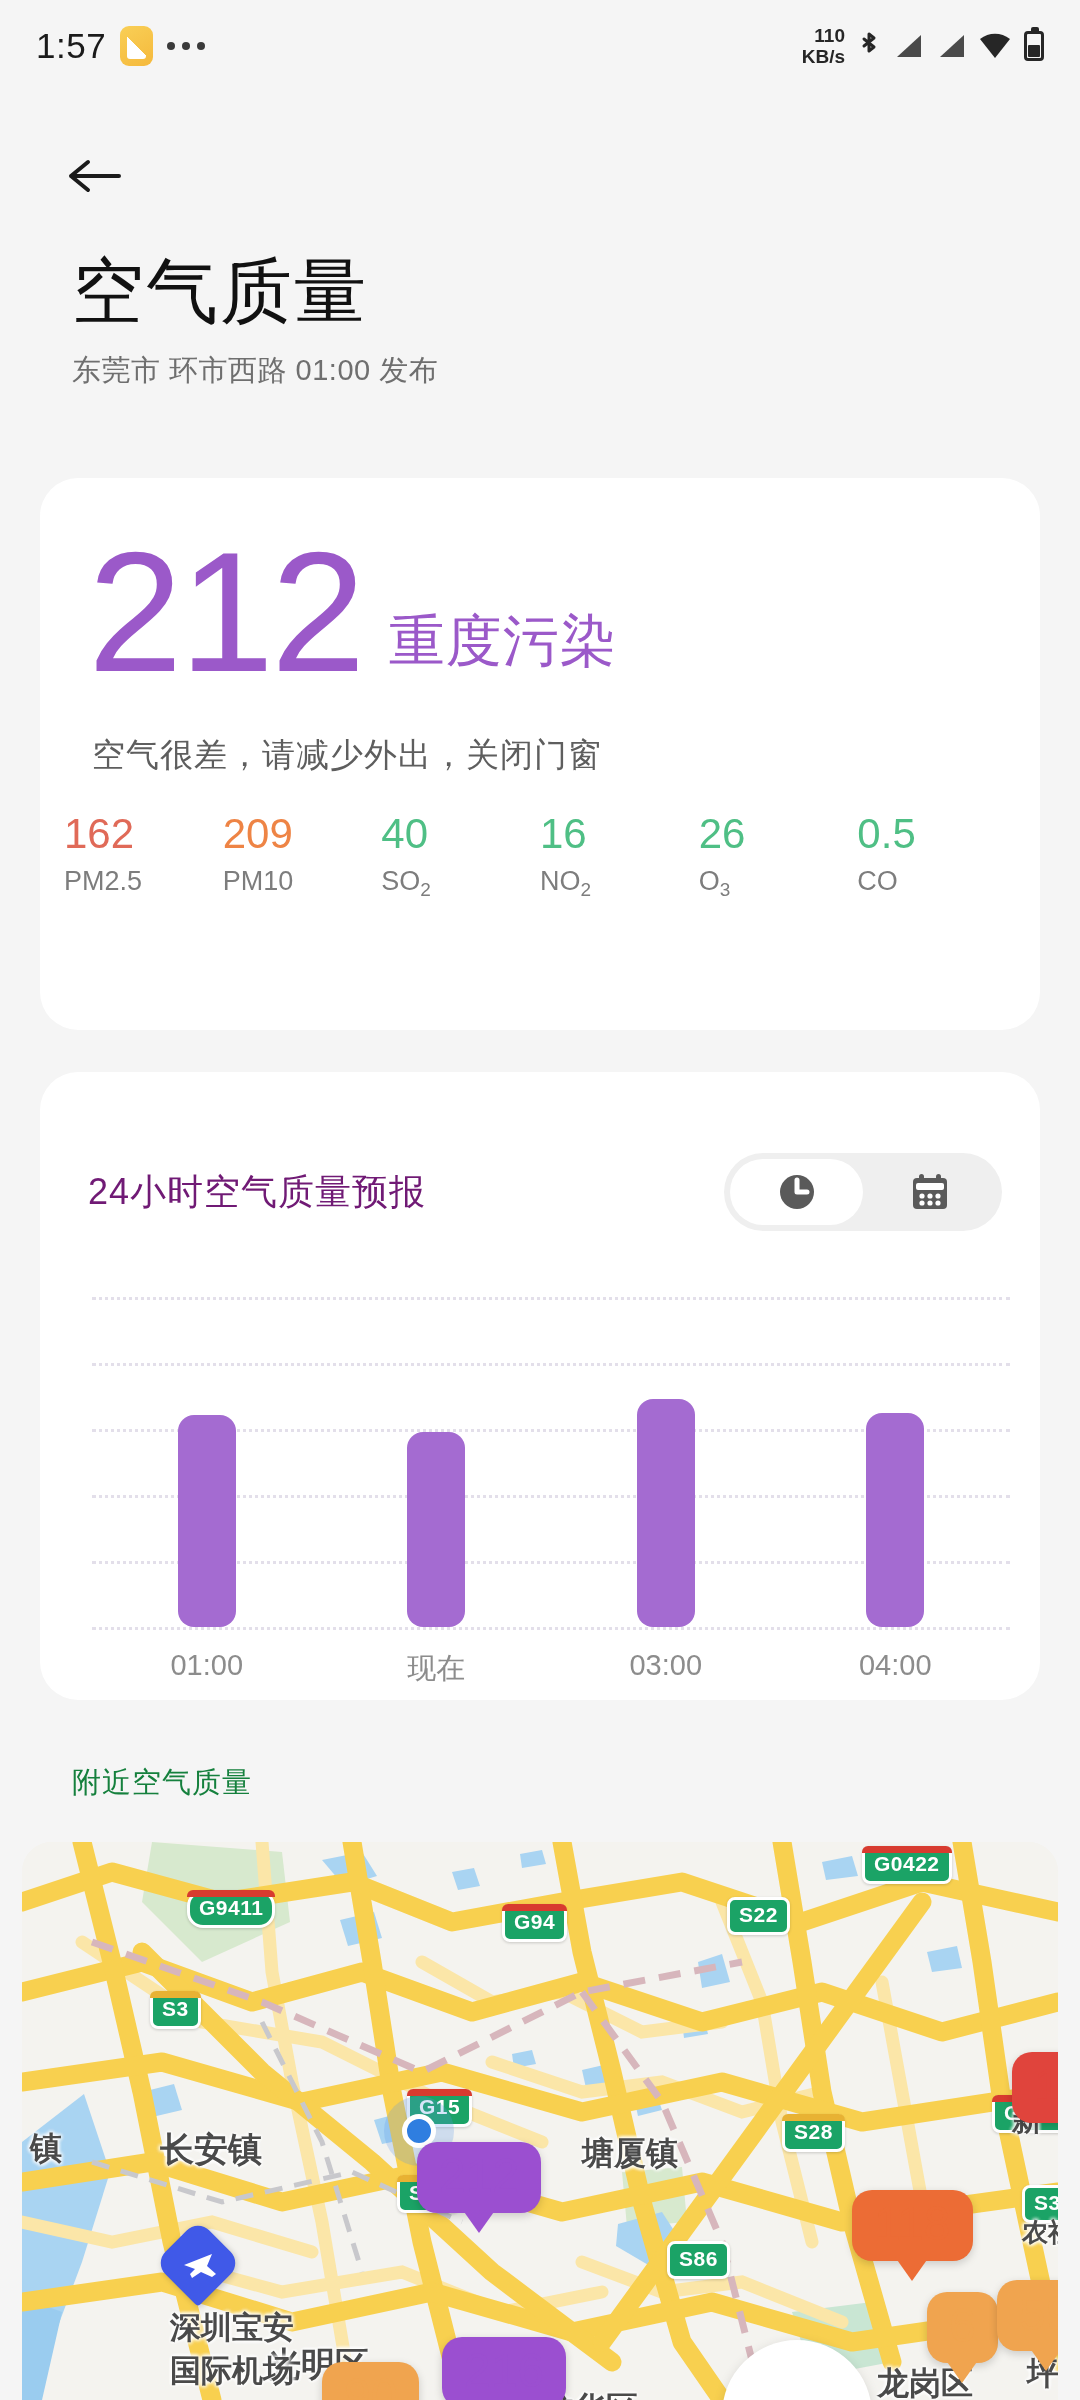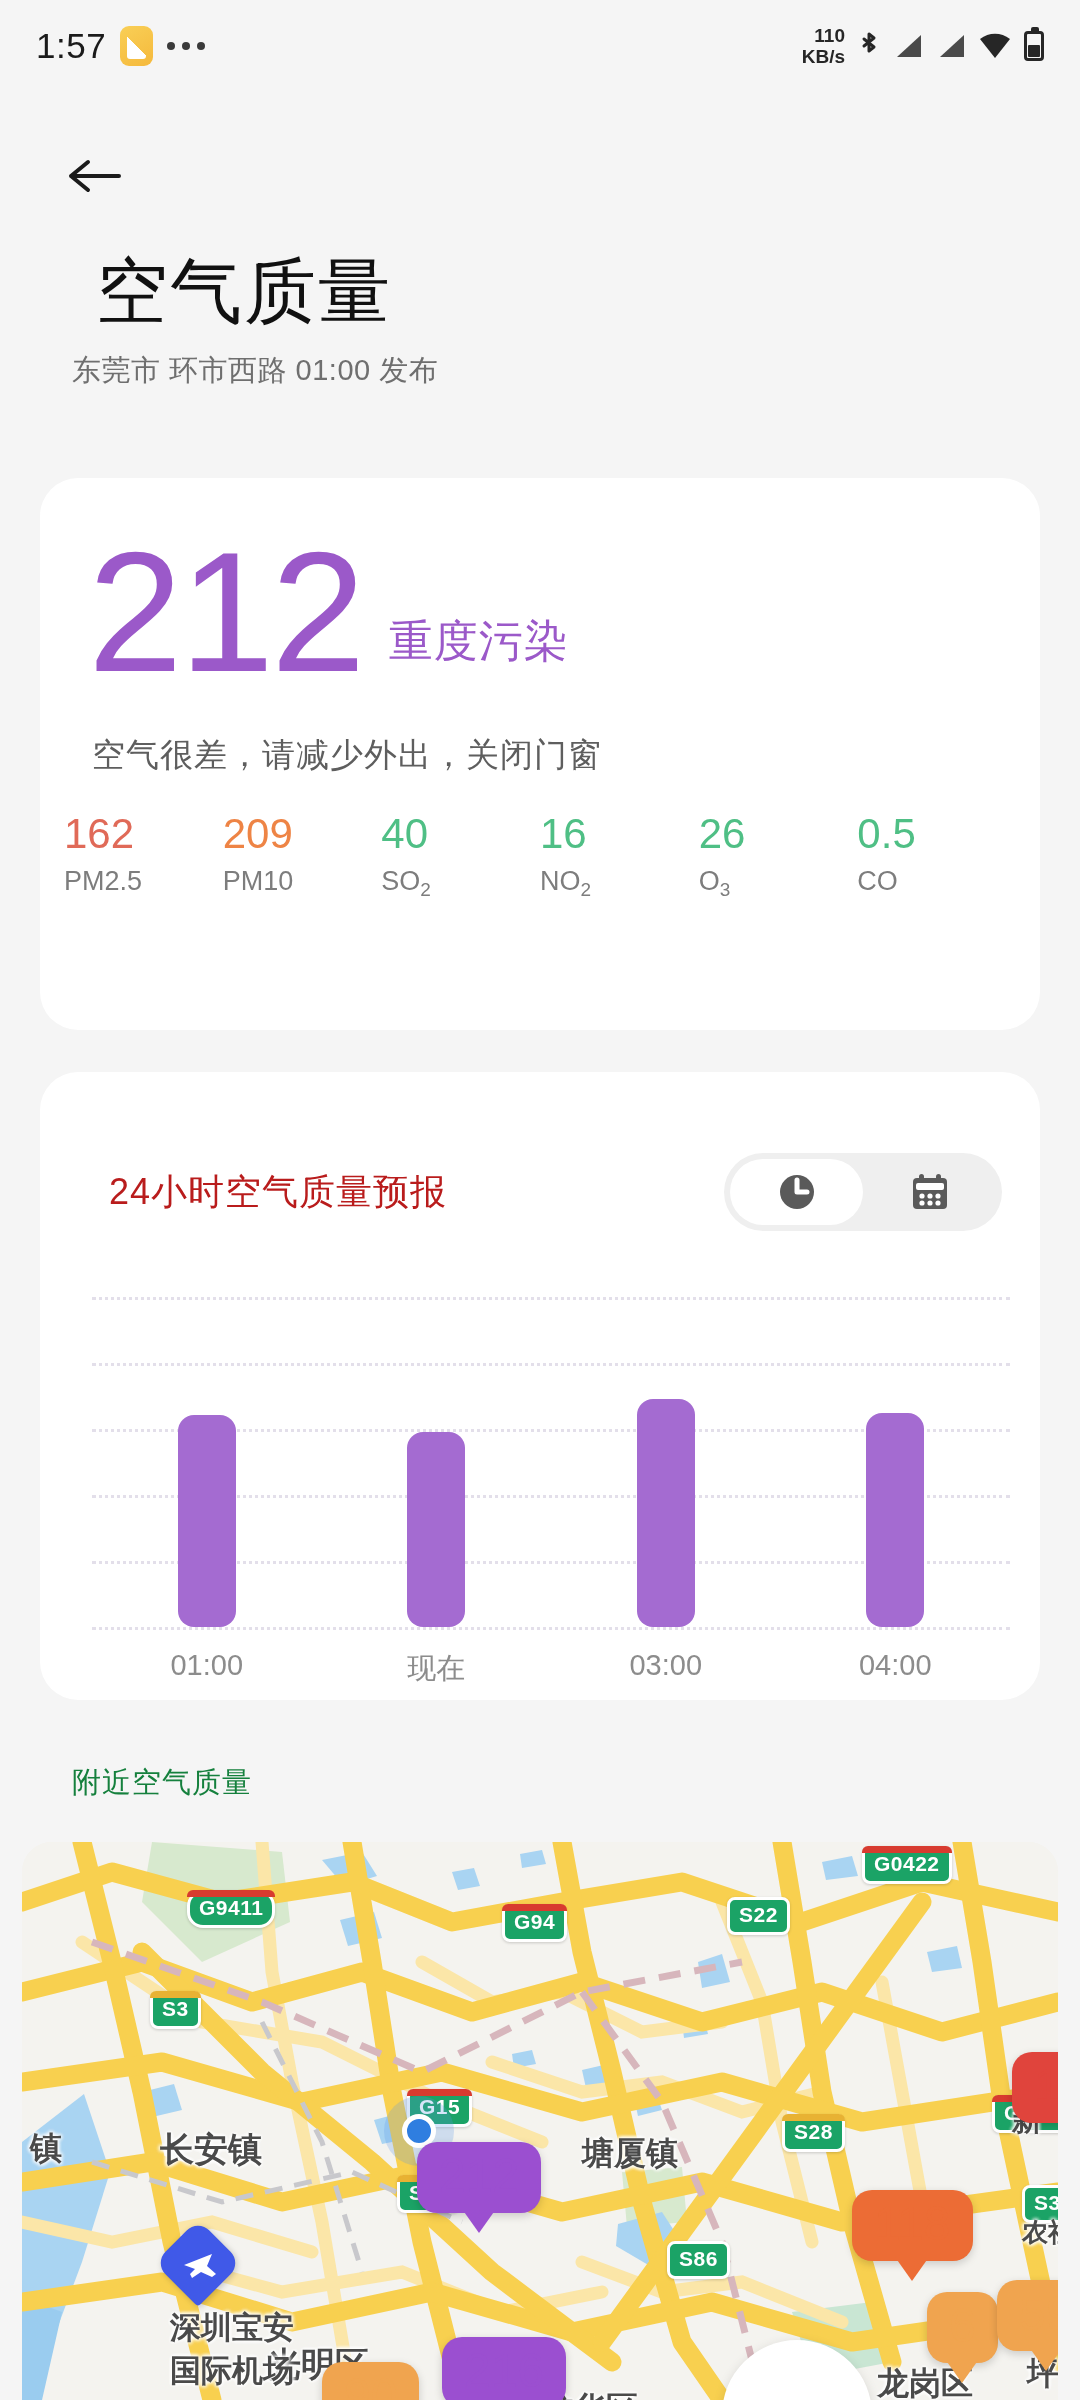--- a/index.html
+++ b/index.html
@@ -40,41 +40,41 @@
   .wifi{ width:32px; height:26px; }
   .batt{ width:20px; height:30px; border:3px solid #262626; border-radius:4px; position:relative; }
   .batt::before{content:"";position:absolute;top:-7px;left:4px;width:8px;height:4px;background:#262626;border-radius:2px 2px 0 0;}
   .batt::after{content:"";position:absolute;left:1px;right:1px;bottom:1px;height:52%;background:#262626;border-radius:1px;}
 
   
   .backbtn { position:absolute; left:56px; top:138px; width:76px; height:76px; display:flex; align-items:center; justify-content:center; }
 
   
   .header { position:absolute; left:72px; top:255px; }
-  .page-title { font-size:72px; color:#111; line-height:1; letter-spacing:2px; font-weight:400;margin-left:24px; }
+  .page-title { font-size:72px; color:#111; line-height:1; letter-spacing:2px; font-weight:400; }
   .page-sub { margin-top:24px; font-size:29px; color:#6f6f6f; letter-spacing:.5px; }
 
   
   .card { position:absolute; left:40px; width:1000px; background:#fff; border-radius:38px; }
   #aqi-card { top:478px; height:552px; }
   #fc-card  { top:1072px; height:628px; }
 
   .aqi-row { position:absolute; left:48px; top:62px; display:flex; align-items:flex-end; }
   .aqi-value { font-size:170px; line-height:145px; color:#9B59C9; font-weight:400; letter-spacing:-3px; }
-  .aqi-level { font-size:44px; color:#9B59C9; margin-left:26px; margin-bottom:14px; letter-spacing:1px; }
+  .aqi-level { font-size:56px; color:#9B59C9; margin-left:26px; margin-bottom:5px; letter-spacing:1px; }
   .aqi-advice { position:absolute; left:52px; top:255px; font-size:33px; color:#5e5e5e; letter-spacing:1px; }
 
   .pollutants { position:absolute; left:24px; right:24px; top:330px; display:flex; }
   .poll { flex:1; }
   .poll .pv { font-size:42px; line-height:52px; font-weight:400; }
   .poll .pn { font-size:27px; color:#7d7d7d; margin-top:6px; }
   .poll .pn sub { font-size:19px; }
 
   
-  .fc-title { position:absolute; left:69px; top:120px; font-size:36px; color:#b91c1c; letter-spacing:1px; transform:translateY(-50%); }
+  .fc-title { position:absolute; left:48px; top:120px; font-size:36px; color:#701a75; letter-spacing:1px; transform:translateY(-50%); }
   .seg {
     position:absolute; right:38px; top:120px; transform:translateY(-50%);
     width:278px; height:78px; background:#EFEFEF; border-radius:39px;
     display:flex; align-items:center; padding:6px;
   }
   .seg-item { flex:1; height:66px; border-radius:33px; display:flex; align-items:center; justify-content:center; }
   .seg-item.active { background:#fff; }
 
   .chart { position:absolute; left:0; right:0; top:180px; height:448px; }
   .gridlines { position:absolute; left:52px; right:30px; top:45px; height:330px; }

